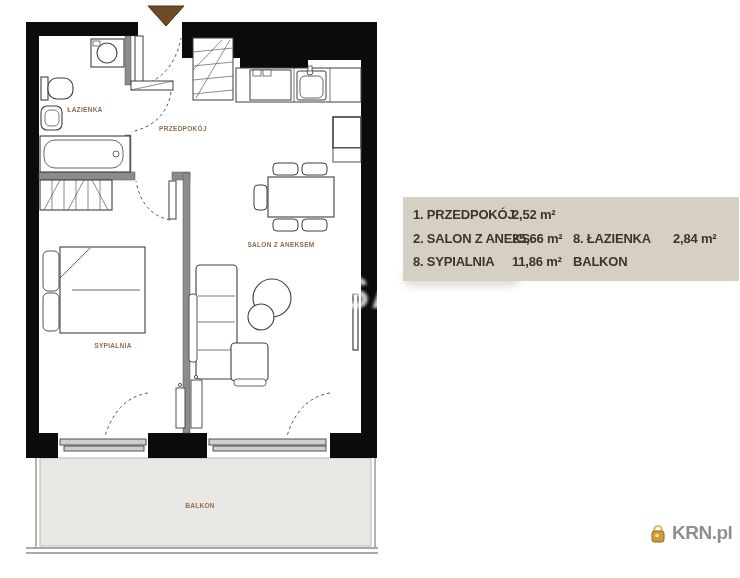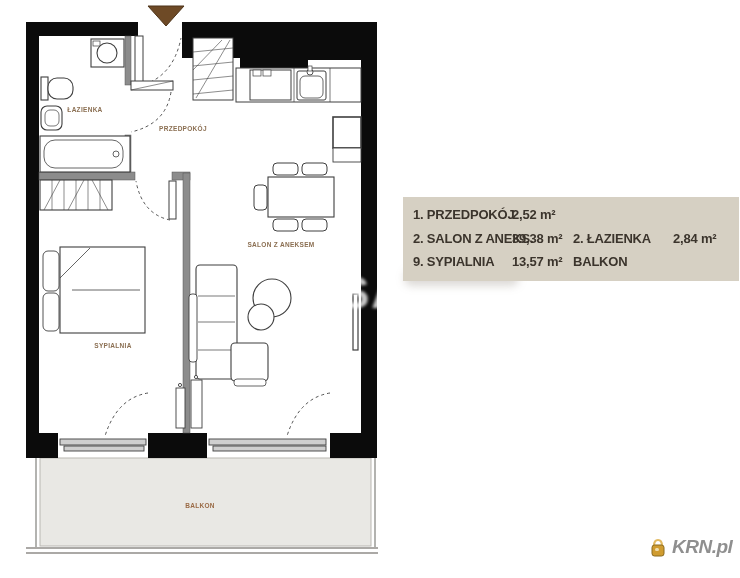--- a/index.html
+++ b/index.html
@@ -18,21 +18,21 @@
                color:#3b342c;letter-spacing:-.2px;white-space:nowrap;}
 
   
   .watermark{position:absolute;left:340px;top:268px;
              font-size:44px;font-weight:bold;color:rgba(255,255,255,.78);
              filter:blur(1.5px);letter-spacing:2px;pointer-events:none;}
   .watermark-smudge{position:absolute;left:404px;top:270px;width:115px;height:16px;
              background:rgba(96,84,70,.22);border-radius:8px;filter:blur(4px);pointer-events:none;}
 
   
-  .logo{position:absolute;left:650px;top:536px;display:flex;align-items:center;gap:6px;cursor:pointer;font-style:italic;}
+  .logo{position:absolute;left:650px;top:522px;display:flex;align-items:center;gap:6px;cursor:pointer;}
   .logo-text{font-size:19px;font-weight:bold;color:#8f8f8f;letter-spacing:-.5px;}
 </style>
 </head>
 <body>
 
 <div id="stage">
 
   <svg width="740" height="578" viewBox="0 0 740 578" style="position:absolute;left:0;top:0;">
 
     <g>
@@ -224,26 +224,26 @@
   <div class="watermark-smudge"></div>
 
   <div class="legend">
     <div class="legend-grid">
       <span>1. PRZEDPOKÓJ</span>
       <span>2,52 m²</span>
       <span></span>
       <span></span>
 
       <span>2. SALON Z ANEKS.</span>
-      <span>39,38 m²</span>
-      <span>2. ŁAZIENKA</span>
+      <span>25,66 m²</span>
+      <span>8. ŁAZIENKA</span>
       <span>2,84 m²</span>
 
-      <span>9. SYPIALNIA</span>
-      <span>13,57 m²</span>
+      <span>8. SYPIALNIA</span>
+      <span>11,86 m²</span>
       <span>BALKON</span>
       <span></span>
     </div>
   </div>
 
   <div class="logo">
     <svg width="16" height="19" viewBox="0 0 16 19">
       <path d="M 4 8 Q 4 2 8 2 Q 12 2 12 8" fill="none" stroke="#e2ba62" stroke-width="2.2"></path>
       <rect x="2" y="7" width="12" height="11" rx="2.5" fill="#d09c30" stroke="#8a6a1f" stroke-width="1"></rect>
       <rect x="5" y="10" width="4" height="3" rx="1.5" fill="#f0deae"></rect>

